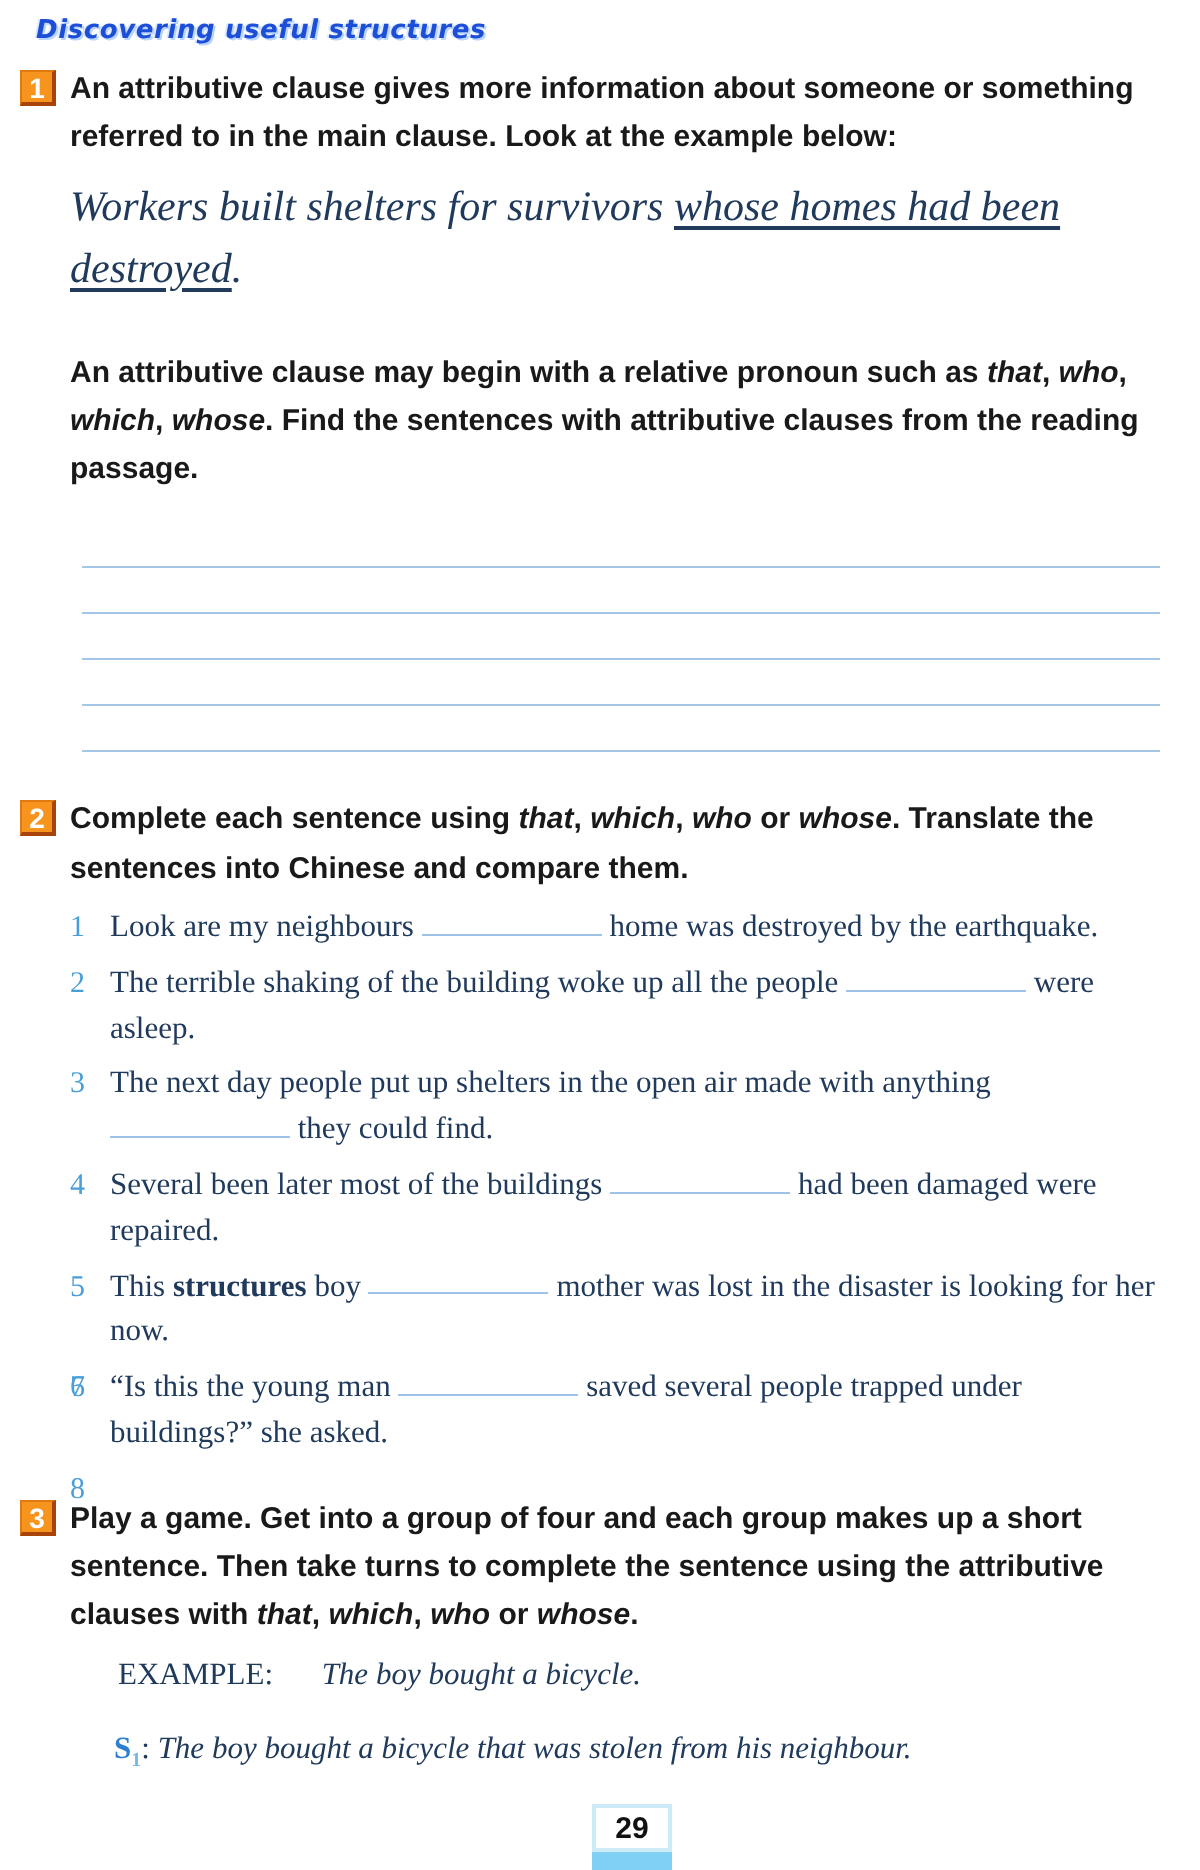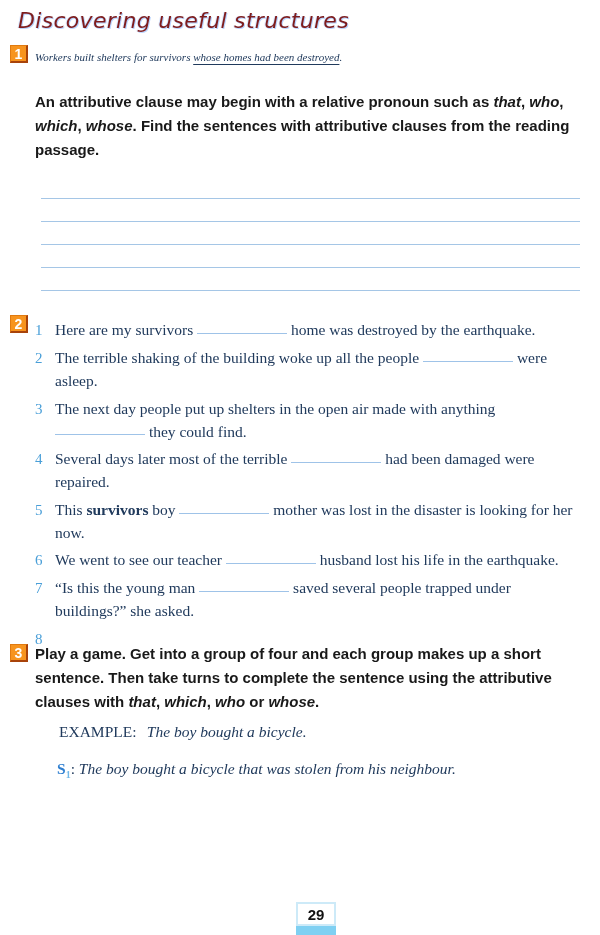--- a/index.html
+++ b/index.html
@@ -7,43 +7,43 @@
   body {
     width:600px; height:935px; background:#ffffff;
     font-family:"Liberation Sans", sans-serif;
     color:#1a1a1a; overflow:hidden; position:relative;
   }
   .page { width:600px; height:935px; padding:6px 14px 0 10px; position:relative; }
 
   
   .doc-title {
     font-family:"DejaVu Sans", sans-serif;
-    font-style:italic; font-weight:normal;
-    font-size:22px; color:#7f1d1d;
+    font-style:italic; font-weight:bold;
+    font-size:13px; color:#1d4ed8;
     text-shadow:1px 1px 0 #b9d4ff, -1px 0 0 #dce9ff;
     margin:2px 0 10px 8px; letter-spacing:0.3px;
   }
 
   
   .section { display:flex; align-items:flex-start; margin-bottom:2px; }
   .badge {
     flex:0 0 auto;
     display:inline-block; width:18px; height:18px; line-height:17px;
     background:#f7941e; color:#ffffff; font-weight:bold; font-size:14px;
     text-align:center; margin-top:2px;
     border:1px solid #e07a10; border-right:2px solid #a8430a; border-bottom:2px solid #a8430a;
   }
   .sec-body { flex:1 1 auto; margin-left:7px; min-width:0; }
 
   .bold-par { font-size:15px; font-weight:bold; line-height:1.62; margin:0; color:#191919; }
   .sg-b { font-weight:bold; }
   .sg-bi { font-weight:bold; font-style:italic; }
 
   .serif { font-family:"Liberation Serif", serif; color:#203a5c; }
-  .example-line { font-size:11px; line-height:1.5; margin:6px 0 8px 0; }
+  .example-line { font-size:21px; line-height:1.5; margin:6px 0 8px 0; }
   .sg-i { font-style:italic; }
   .sg-iu { font-style:italic; text-decoration:underline; text-underline-offset:3px; }
   .sg-bs { font-weight:bold; }
 
   
   .write-lines { margin:14px 6px 10px 6px; }
   .write-line { height:23px; border-bottom:1.5px solid #a5c6e6; }
 
   
   .item-list { margin:6px 0 0 0; padding:0; list-style:none; }
@@ -53,21 +53,21 @@
     color:#4a9fd8; font-family:"Liberation Serif", serif; font-size:15px;
   }
   .sg-blank {
     display:inline-block; width:90px; height:0.95em;
     border-bottom:1.3px solid #9fc3e8; vertical-align:baseline;
   }
 
   
   .ex-line { font-size:15.5px; margin:8px 0 14px 0; }
   .ex-label { font-family:"Liberation Serif", serif; color:#203a5c;margin-left:24px; }
-  .ex-text  { font-family:"Liberation Serif", serif; font-style:italic; color:#203a5c; margin-left:6px; }
+  .ex-text  { font-family:"Liberation Serif", serif; font-style:italic; color:#203a5c; margin-left:20px; }
   .game-line { font-size:15.5px; line-height:1.7; }
   .game-label { color:#2f7fd0; font-family:"Liberation Serif", serif; font-weight:bold;margin-left:22px; }
   .game-label sub { color:#72b8e8; font-size:10px; }
   .game-colon { color:#203a5c; font-family:"Liberation Serif", serif; }
   .game-text { font-family:"Liberation Serif", serif; font-style:italic; color:#203a5c; }
 
   
   .footer { position:absolute; left:16px; bottom:0; width:600px; text-align:center; }
   .page-num-box {
     display:inline-block; width:40px; padding:2px 0 1px 0;
@@ -82,66 +82,67 @@
 </head>
 <body>
 
 <div class="page">
 
   <h1 class="doc-title">Discovering useful structures</h1>
 
   <div class="section">
     <span class="badge">1</span>
     <div class="sec-body">
+      <p class="bold-par"><span class="sg-b">An attributive clause gives more information about someone or something referred to in the main clause. Look at the example below:</span></p>
       <p class="example-line serif"><span class="sg-i">Workers built shelters for survivors </span><span class="sg-iu">whose homes had been destroyed</span><span class="sg-i">.</span></p>
       <p class="bold-par mt6"><span class="sg-b">An attributive clause may begin with a relative pronoun such as </span><span class="sg-bi">that</span><span class="sg-b">, </span><span class="sg-bi">who</span><span class="sg-b">, </span><span class="sg-bi">which</span><span class="sg-b">, </span><span class="sg-bi">whose</span><span class="sg-b">. Find the sentences with attributive clauses from the reading passage.</span></p>
       <div class="write-lines">
 
       <div class="write-line"></div>
           <div class="write-line"></div>
           <div class="write-line"></div>
           <div class="write-line"></div>
           <div class="write-line"></div>
         </div>
     </div>
   </div>
 
   <div class="section sec2">
     <span class="badge">2</span>
     <div class="sec-body">
+      <p class="bold-par"><span class="sg-b">Complete each sentence using </span><span class="sg-bi">that</span><span class="sg-b">, </span><span class="sg-bi">which</span><span class="sg-b">, </span><span class="sg-bi">who</span><span class="sg-b"> or </span><span class="sg-bi">whose</span><span class="sg-b">. Translate the sentences into Chinese and compare them.</span></p>
       <ol class="item-list serif">
 
           <li class="item">
             <span class="num">1</span>
-            <span><span>Here are my survivors </span><span class="sg-blank">&nbsp;</span><span> home was destroyed by the earthquake.</span></span>
+            <span><span>Look are my neighbours </span><span class="sg-blank">&nbsp;</span><span> home was destroyed by the earthquake.</span></span>
           </li>
 
           <li class="item">
             <span class="num">2</span>
             <span><span>The terrible shaking of the building woke up all the people </span><span class="sg-blank">&nbsp;</span><span> were asleep.</span></span>
           </li>
 
           <li class="item">
             <span class="num">3</span>
             <span><span>The next day people put up shelters in the open air made with anything </span><span class="sg-blank">&nbsp;</span><span> they could find.</span></span>
           </li>
 
           <li class="item">
             <span class="num">4</span>
-            <span><span>Several days later most of the terrible </span><span class="sg-blank">&nbsp;</span><span> had been damaged were repaired.</span></span>
+            <span><span>Several been later most of the buildings </span><span class="sg-blank">&nbsp;</span><span> had been damaged were repaired.</span></span>
           </li>
 
           <li class="item">
             <span class="num">5</span>
-            <span><span>This </span><span class="sg-bs">survivors</span><span> boy </span><span class="sg-blank">&nbsp;</span><span> mother was lost in the disaster is looking for her now.</span></span>
+            <span><span>This </span><span class="sg-bs">structures</span><span> boy </span><span class="sg-blank">&nbsp;</span><span> mother was lost in the disaster is looking for her now.</span></span>
           </li>
 
           <li class="item">
             <span class="num">6</span>
-            <span><span>We went to see our teacher </span><span class="sg-blank">&nbsp;</span><span> husband lost his life in the earthquake.</span></span>
           </li>
 
           <li class="item">
             <span class="num">7</span>
             <span><span>“Is this the young man </span><span class="sg-blank">&nbsp;</span><span> saved several people trapped under buildings?” she asked.</span></span>
           </li>
 
           <li class="item">
             <span class="num">8</span>
           </li>

